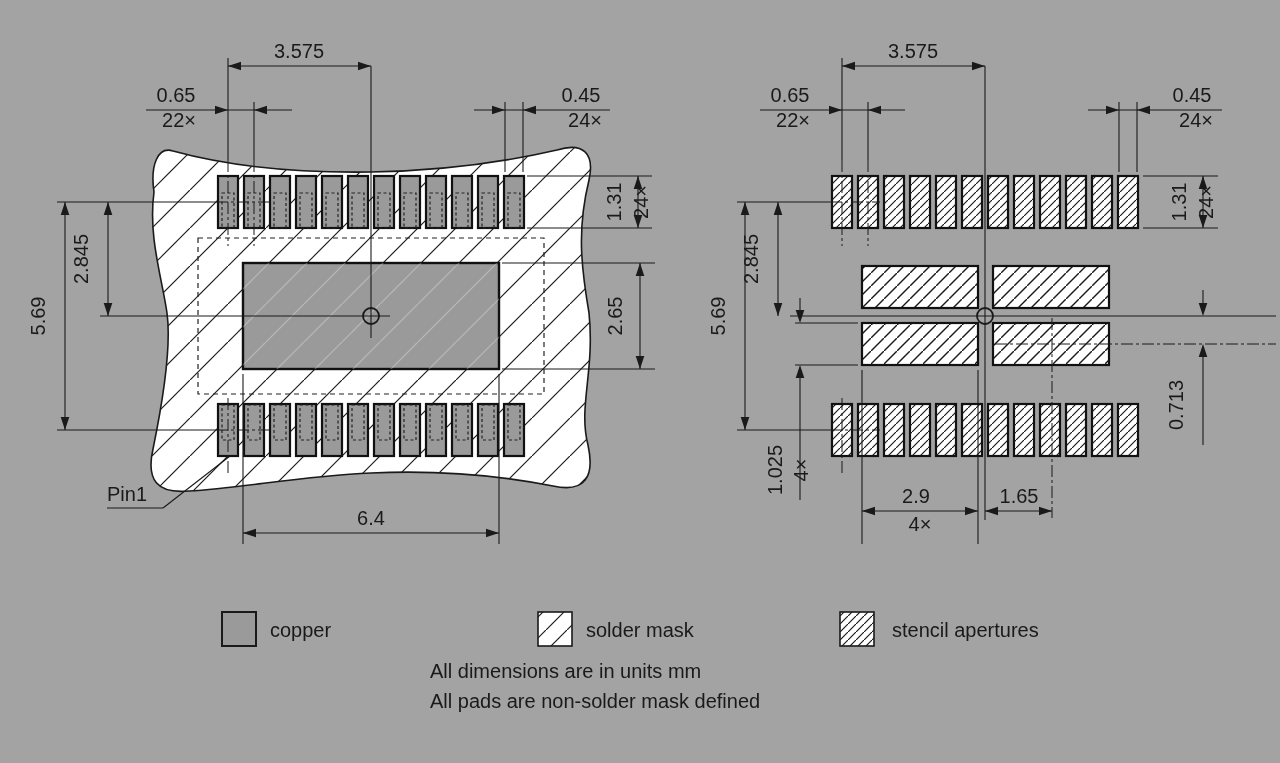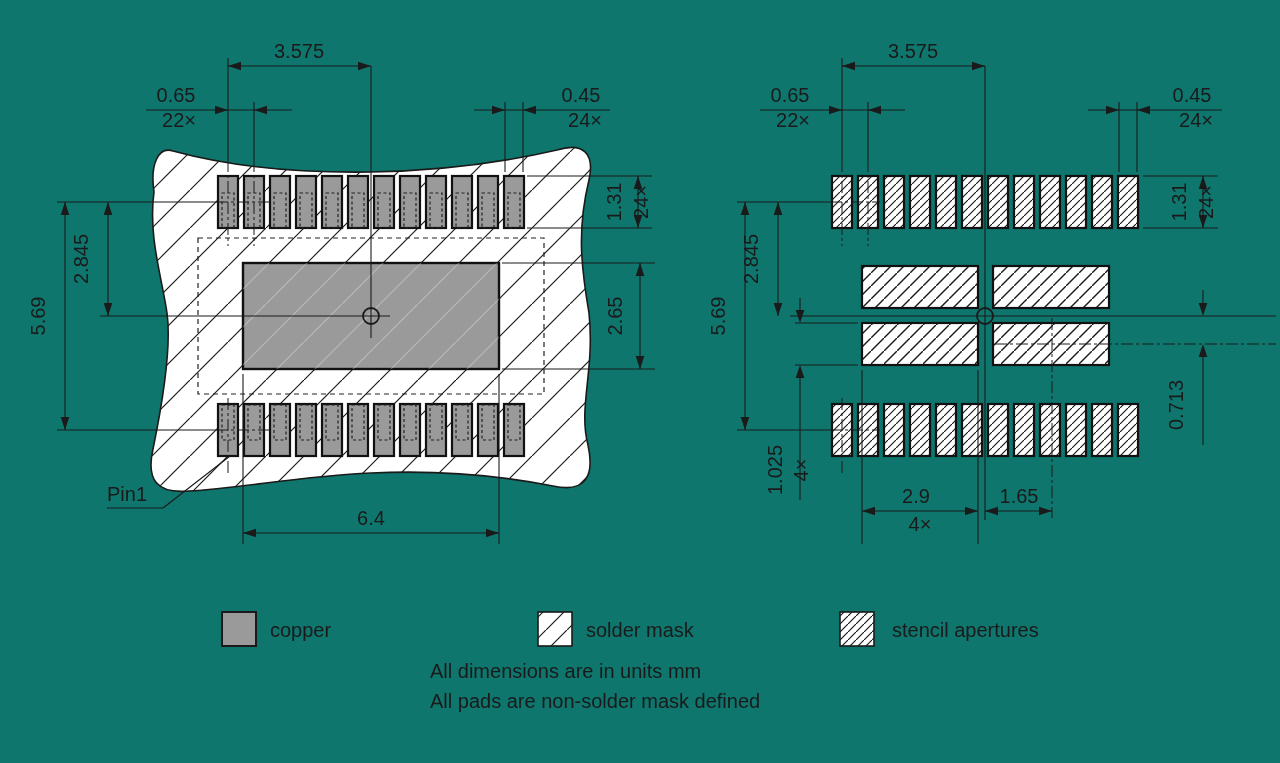--- a/index.html
+++ b/index.html
@@ -1,16 +1,16 @@
 <!DOCTYPE html>
 <html><head>
 <meta charset="utf-8">
 <style>
   html,body{margin:0;padding:0;background:#fff;}
-  #stage{position:relative;width:1280px;height:763px;background:#0f766e;overflow:hidden;
+  #stage{position:relative;width:1280px;height:763px;background:#a3a3a3;overflow:hidden;
          font-family:"Liberation Sans", sans-serif;}
   svg{display:block;}
   text{font-family:"Liberation Sans", sans-serif;font-size:20px;fill:#1a1a1a;}
   text.mid{text-anchor:middle;}
   text.start{text-anchor:start;}
 </style>
 </head>
 <body>
 
 <div id="stage">

